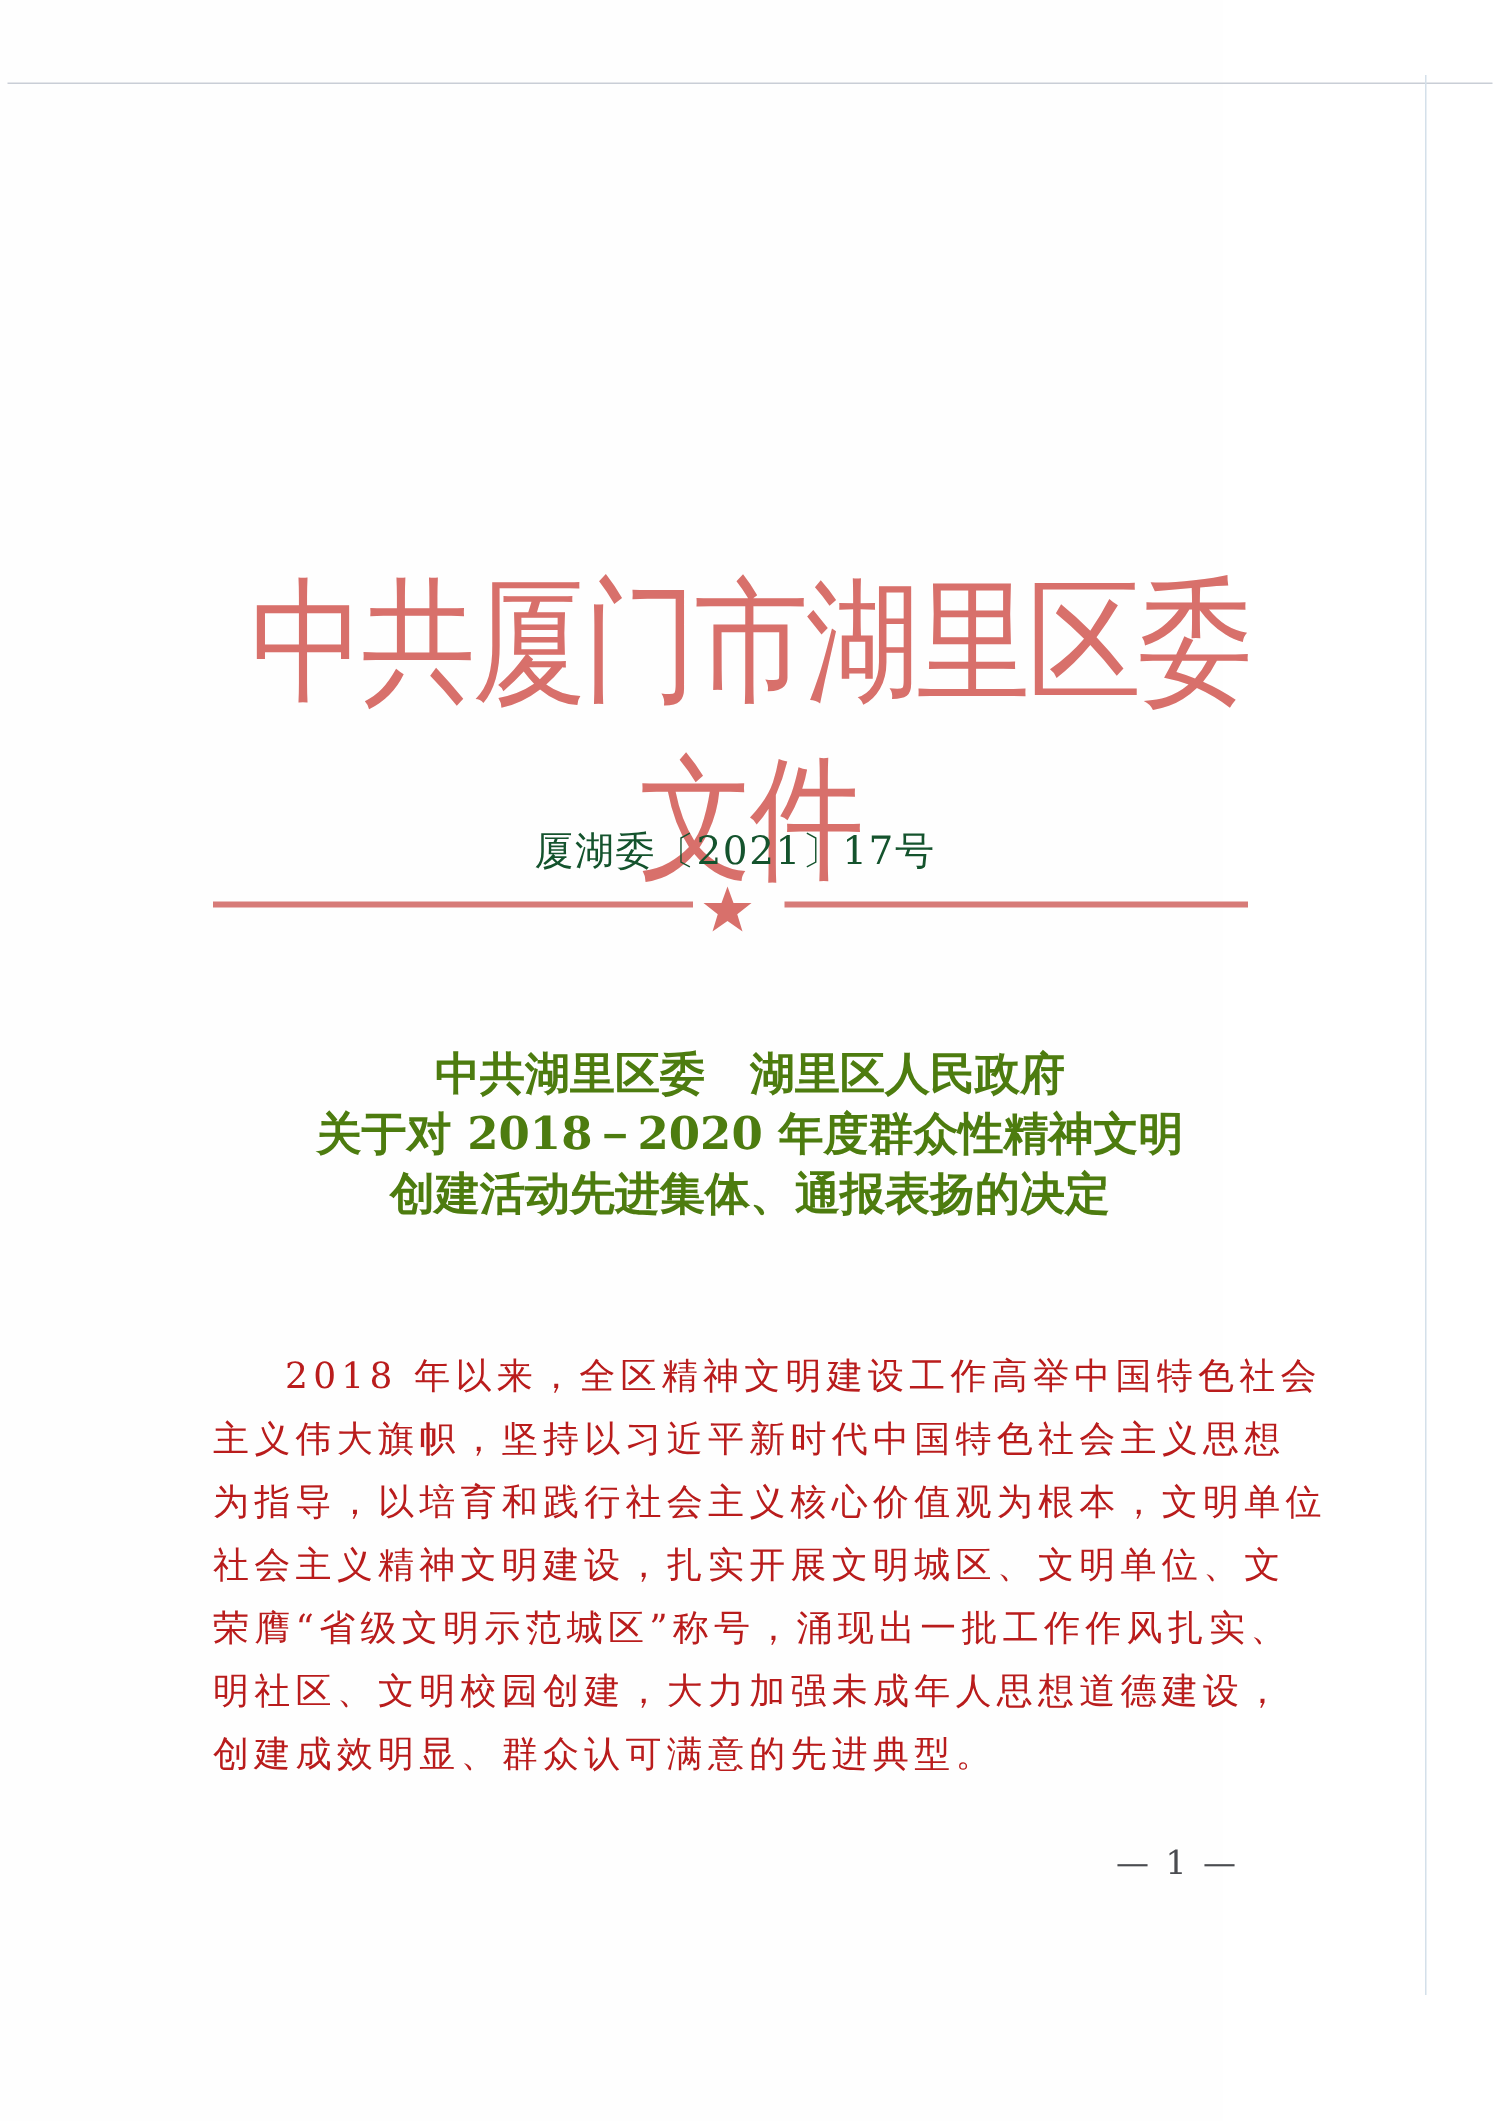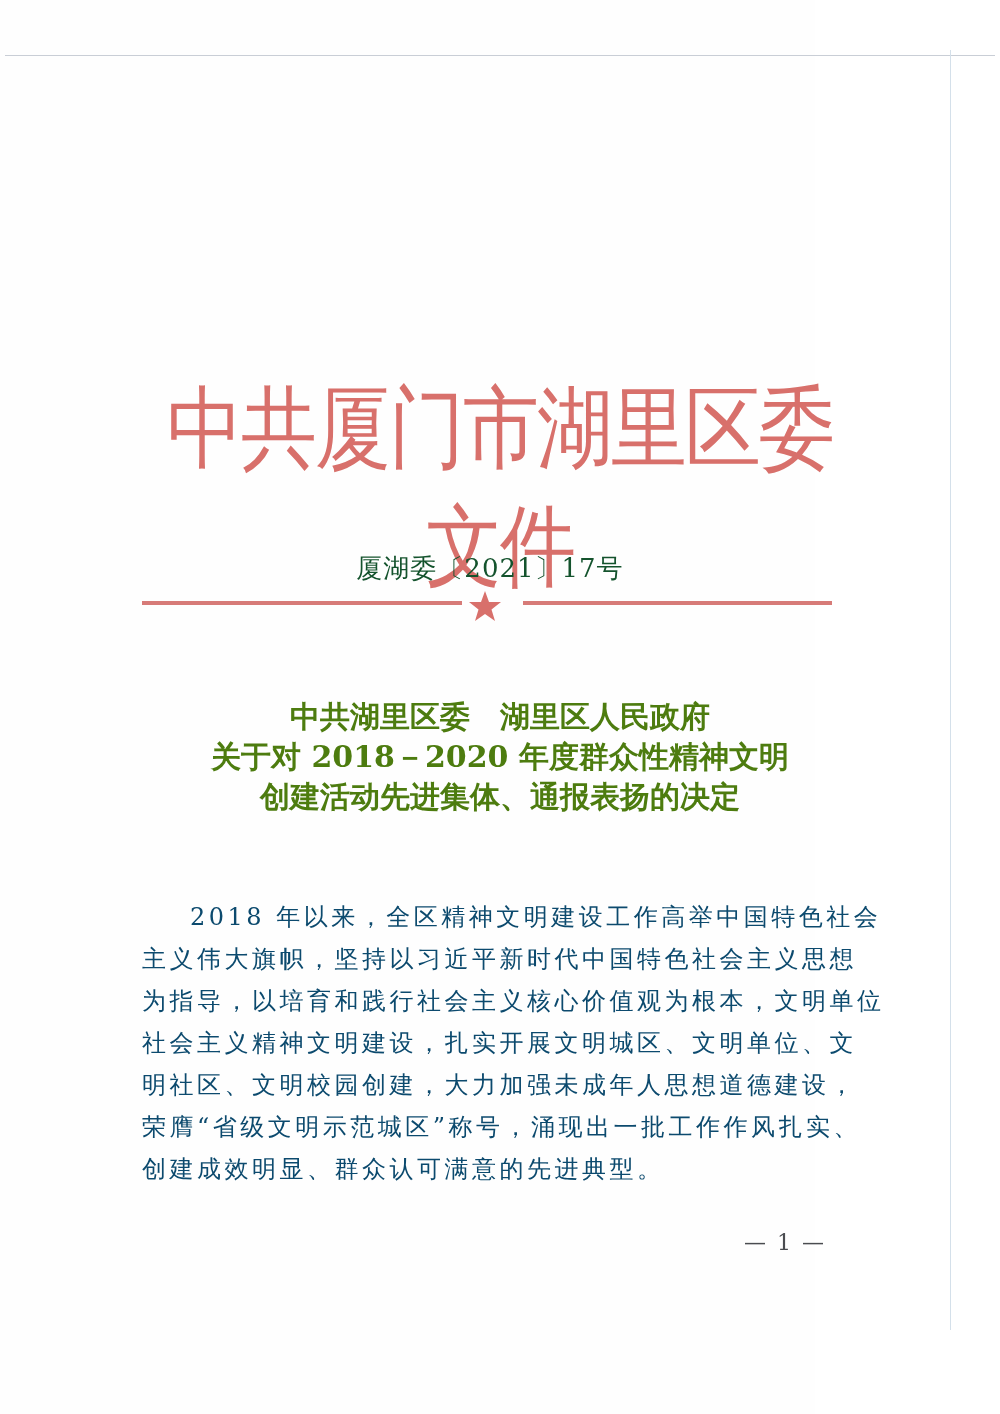--- a/index.html
+++ b/index.html
@@ -100,21 +100,21 @@
     .headline .line { display: block; white-space: pre; }
     
     .body-text {
       position: absolute;
       left: 142px;
       top: 896px;
       width: 700px;
       font-family: "DejaVu Serif", "Liberation Serif", serif;
       font-size: 24px;
       line-height: 42px;
-      color: #0c4a6e;
+      color: #b91c1c;
       letter-spacing: 3.5px;
     }
     .body-text .line { display: block; white-space: pre; }
     .body-text .indent { padding-left: 48px; }
     .page-number {
       position: absolute;
       left: 740px;
       top: 1228px;
       width: 90px;
       text-align: center;
@@ -147,20 +147,20 @@
     <span class="line">中共湖里区委　湖里区人民政府</span>
     <span class="line">关于对 2018－2020 年度群众性精神文明</span>
     <span class="line">创建活动先进集体、通报表扬的决定</span>
   </div>
 
   <div class="body-text">
     <span class="line indent">2018 年以来，全区精神文明建设工作高举中国特色社会</span>
     <span class="line">主义伟大旗帜，坚持以习近平新时代中国特色社会主义思想</span>
     <span class="line">为指导，以培育和践行社会主义核心价值观为根本，文明单位</span>
     <span class="line">社会主义精神文明建设，扎实开展文明城区、文明单位、文</span>
+    <span class="line">荣膺“省级文明示范城区”称号，涌现出一批工作作风扎实、</span>
     <span class="line">明社区、文明校园创建，大力加强未成年人思想道德建设，</span>
-    <span class="line">荣膺“省级文明示范城区”称号，涌现出一批工作作风扎实、</span>
     <span class="line">创建成效明显、群众认可满意的先进典型。</span>
   </div>
 
   <div class="page-number">— 1 —</div>
 
 </div>
 
 </body></html>

